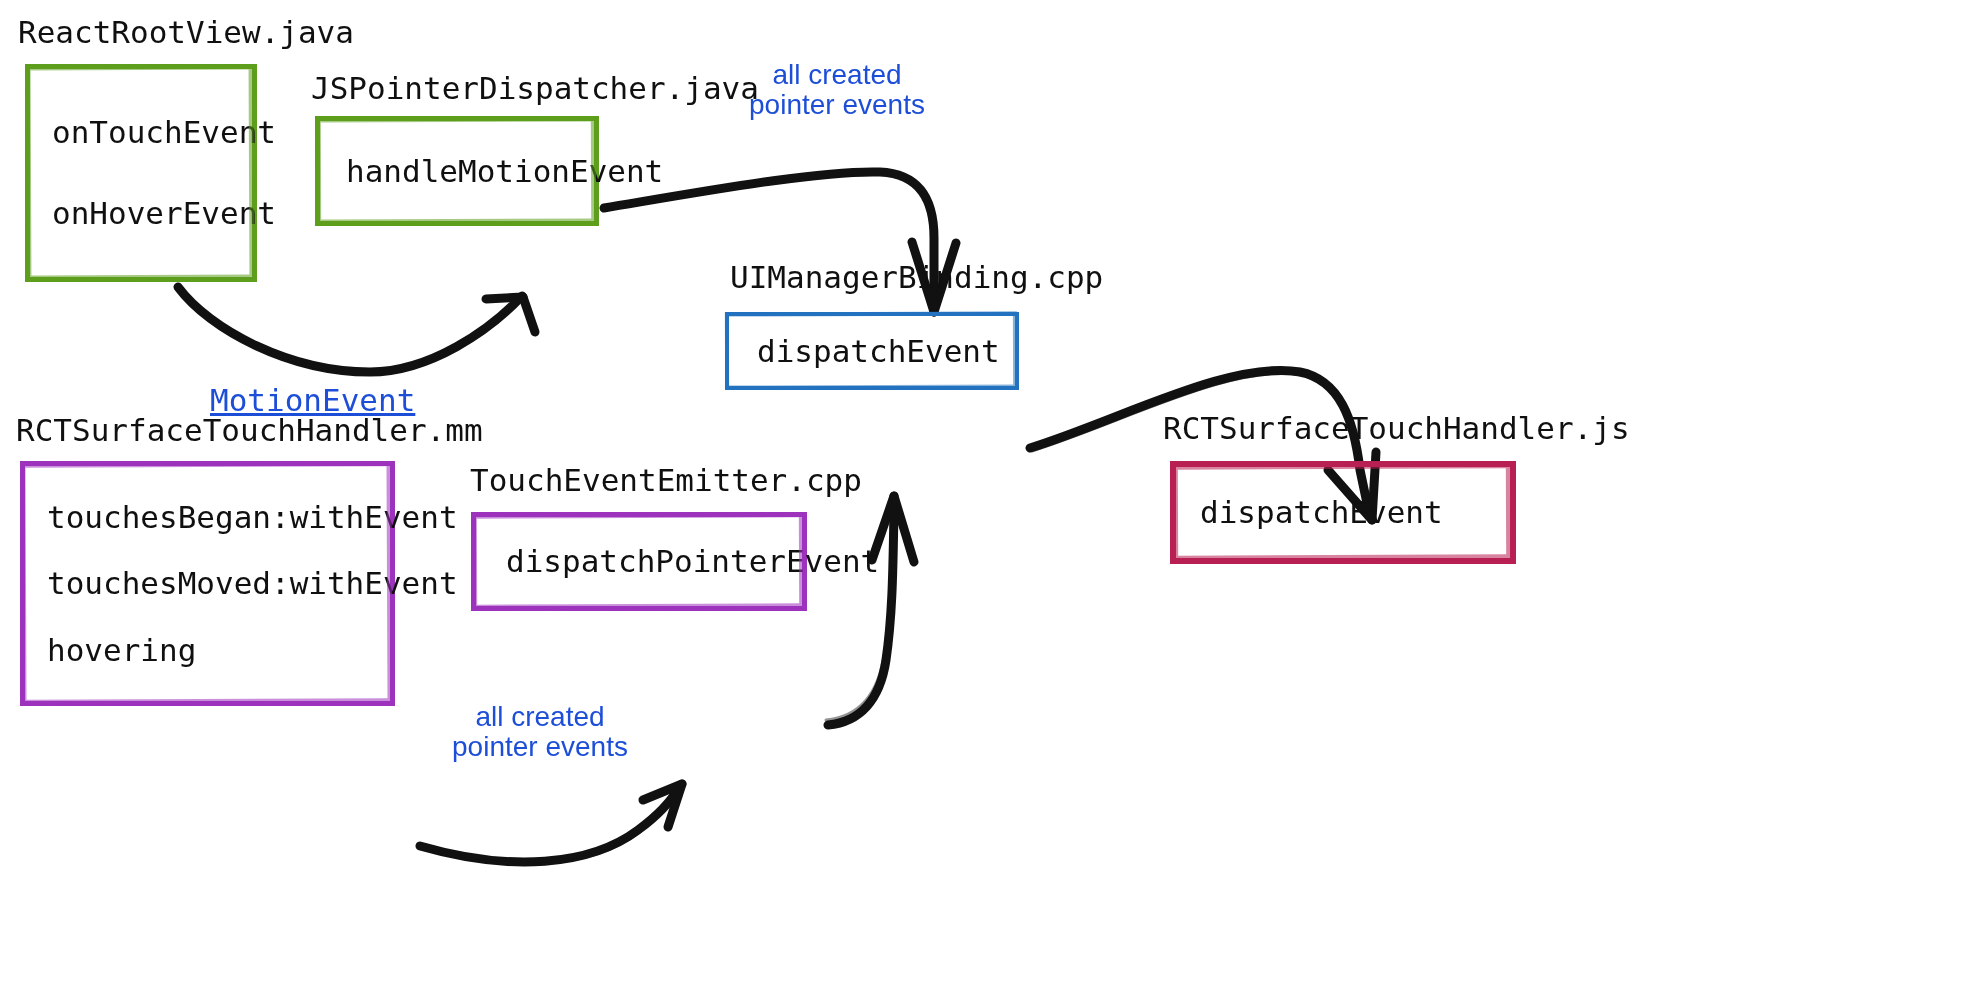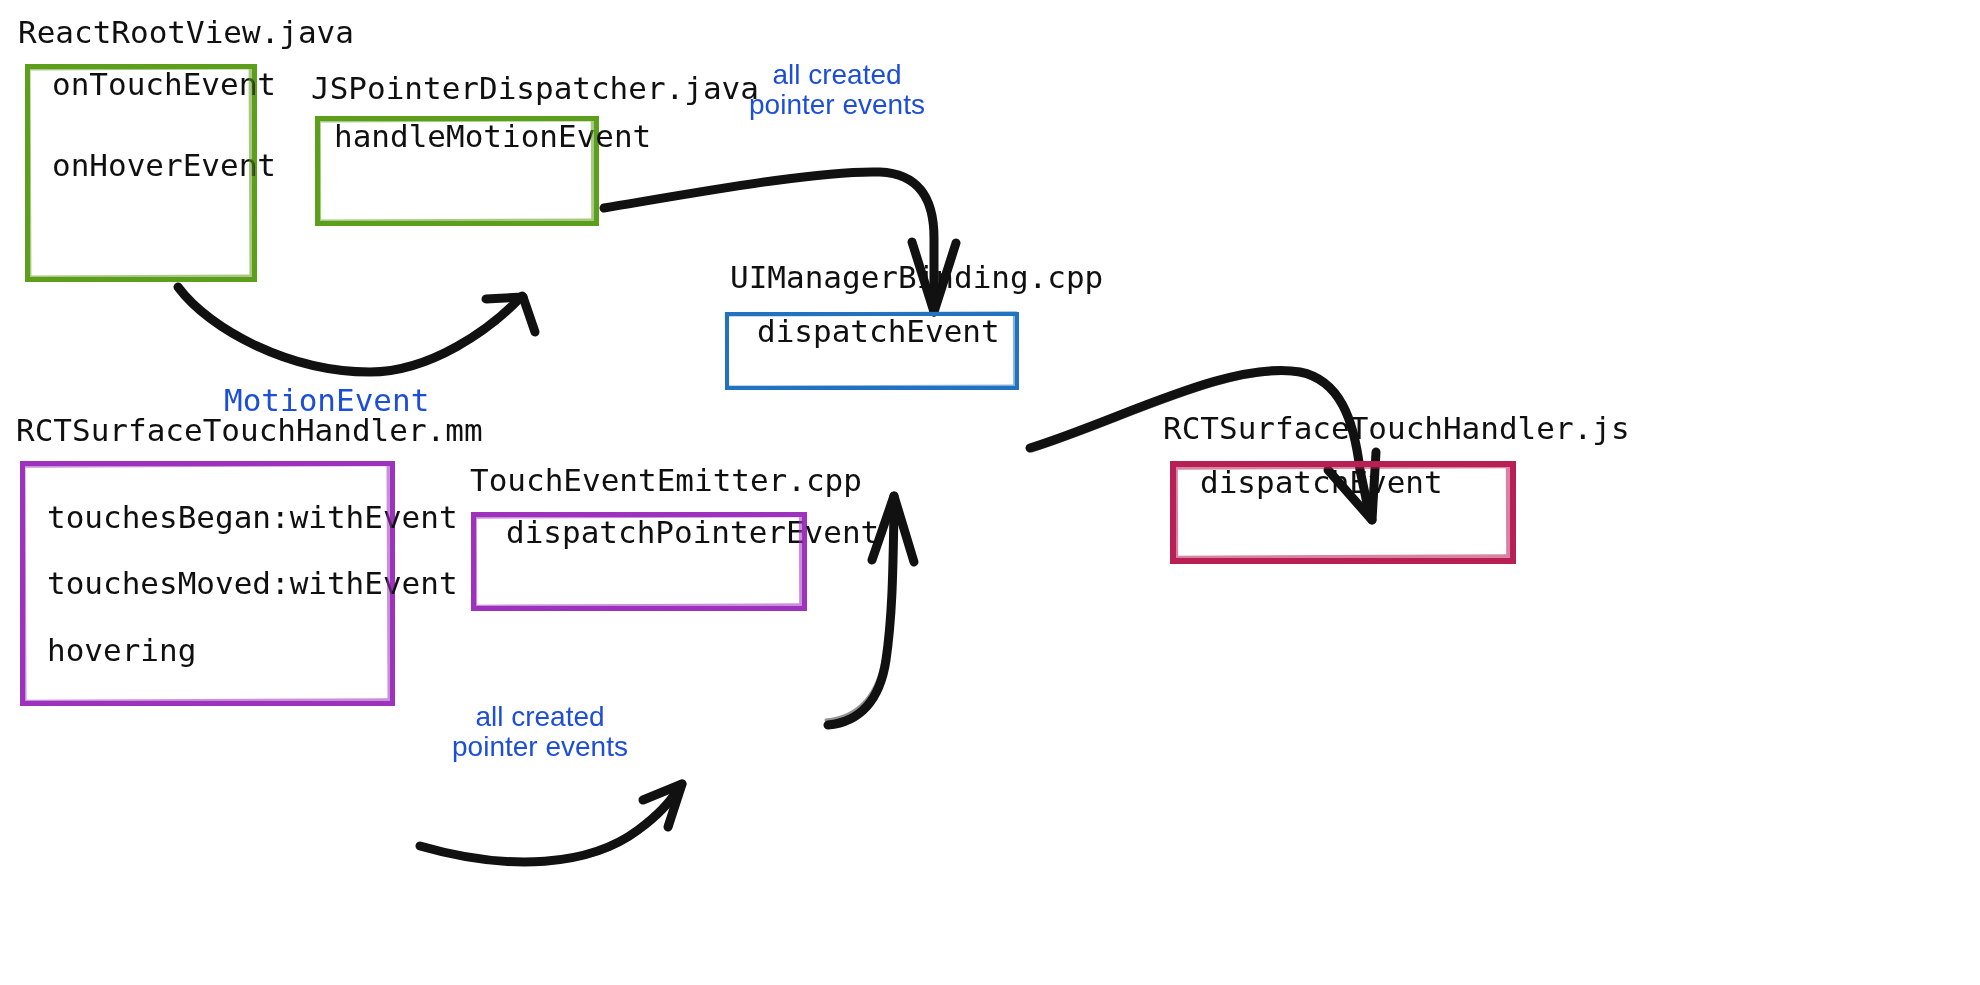--- a/index.html
+++ b/index.html
@@ -55,20 +55,21 @@
     border-color: inherit;
     opacity: 0.55;
     transform: rotate(-0.25deg);
     pointer-events: none;
   }
   .box-items {
     position: absolute;
     left: 0; top: 0; right: 0; bottom: 0;
     display: flex;
     flex-direction: column;
+    justify-content: center;
     padding-left: 22px;
   }
   .box-item {
     font-family: "DejaVu Sans Mono", monospace;
     font-size: 31px;
     color: #101010;
     white-space: nowrap;
     line-height: 1.0;
   }
   .arrow-label {
@@ -138,21 +139,21 @@
       <div class="box-items">
         <div class="box-item" style="margin-bottom:50px;">onTouchEvent</div>
         <div class="box-item">onHoverEvent</div>
       </div>
     </div>
   </div>
 
   <div class="node" style="left:0px; top:0px;">
     <div class="node-title" style="left:311px; top:70px;">JSPointerDispatcher.java</div>
     <div class="node-box" style="left:315px; top:116px; width:284px; height:110px; border-width:5px; border-color:#5d9e1d; color:#5d9e1d;">
-      <div class="box-items" style="padding-left:14px;">
+      <div class="box-items" style="padding-left:26px;">
         <div class="box-item">handleMotionEvent</div>
       </div>
     </div>
   </div>
 
   <div class="node" style="left:0px; top:0px;">
     <div class="node-title" style="left:730px; top:259px;">UIManagerBinding.cpp</div>
     <div class="node-box" style="left:725px; top:312px; width:294px; height:78px; border-width:4px; border-color:#2272c0; color:#2272c0;">
       <div class="box-items" style="padding-left:28px;">
         <div class="box-item">dispatchEvent</div>
@@ -182,21 +183,21 @@
 
   <div class="node" style="left:0px; top:0px;">
     <div class="node-title" style="left:470px; top:462px;text-align:right;">TouchEventEmitter.cpp</div>
     <div class="node-box" style="left:471px; top:512px; width:336px; height:99px; border-width:5px; border-color:#9d33bd; color:#9d33bd;">
       <div class="box-items" style="padding-left:30px;">
         <div class="box-item">dispatchPointerEvent</div>
       </div>
     </div>
   </div>
 
-  <div class="arrow-label mono" style="left:224px; top:384px; width:170px; text-align:left;">MotionEvent</div>
+  <div class="arrow-label mono" style="left:210px; top:384px; width:170px; text-align:left;text-decoration:underline;">MotionEvent</div>
 
   <div class="arrow-label" style="left:722px; top:60px; width:230px;">all created
 pointer events</div>
 
   <div class="arrow-label" style="left:425px; top:702px; width:230px;">all created
 pointer events</div>
 
 
 </div>
 

